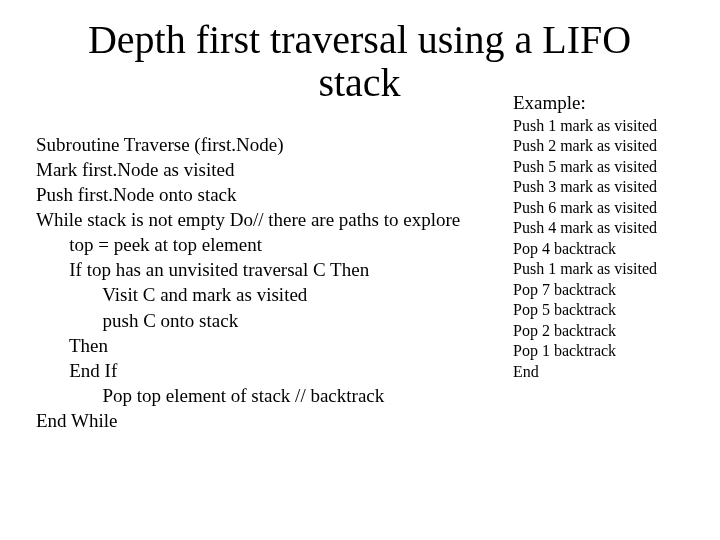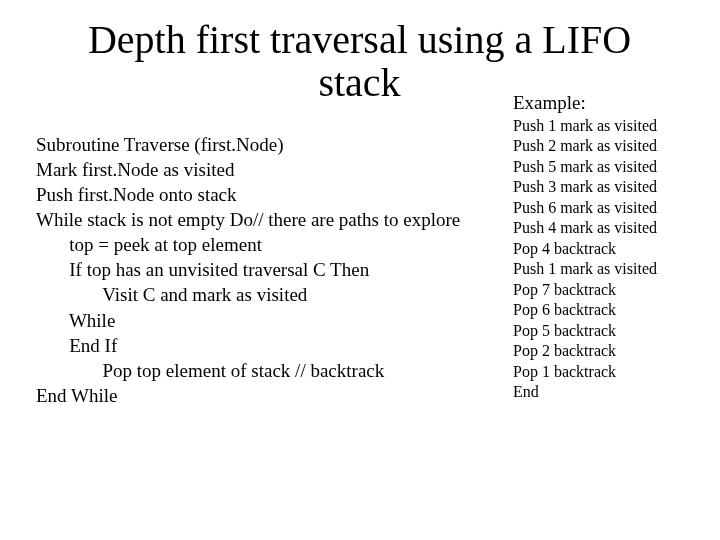--- a/index.html
+++ b/index.html
@@ -62,38 +62,38 @@
 stack</div>
 
   <div class="pseudo" id="pseudo">
       <div class="ln">Subroutine Traverse (first.Node)</div>
       <div class="ln">Mark first.Node as visited</div>
       <div class="ln">Push first.Node onto stack</div>
       <div class="ln">While stack is not empty Do// there are paths to explore</div>
       <div class="ln">       top = peek at top element</div>
       <div class="ln">       If top has an unvisited traversal C Then</div>
       <div class="ln">              Visit C and mark as visited</div>
-      <div class="ln">       While</div>
+      <div class="ln">              push C onto stack</div>
+      <div class="ln">       Then</div>
       <div class="ln">       End If</div>
       <div class="ln">              Pop top element of stack // backtrack</div>
       <div class="ln">End While</div>
     </div>
 
   <div class="example-header">Example:</div>
 
   <div class="example" id="example">
       <div class="ln">Push 1 mark as visited</div>
       <div class="ln">Push 2 mark as visited</div>
       <div class="ln">Push 5 mark as visited</div>
       <div class="ln">Push 3 mark as visited</div>
       <div class="ln">Push 6 mark as visited</div>
       <div class="ln">Push 4 mark as visited</div>
       <div class="ln">Pop 4 backtrack</div>
       <div class="ln">Push 1 mark as visited</div>
       <div class="ln">Pop 7 backtrack</div>
-      <div class="ln">Pop 6 backtrack</div>
       <div class="ln">Pop 5 backtrack</div>
       <div class="ln">Pop 2 backtrack</div>
       <div class="ln">Pop 1 backtrack</div>
       <div class="ln">End</div>
     </div>
 
 </div>
 
 </body></html>

